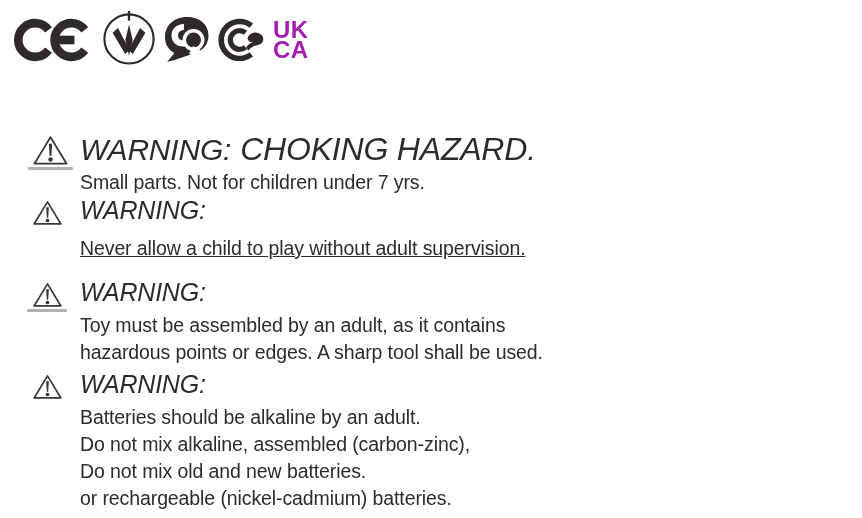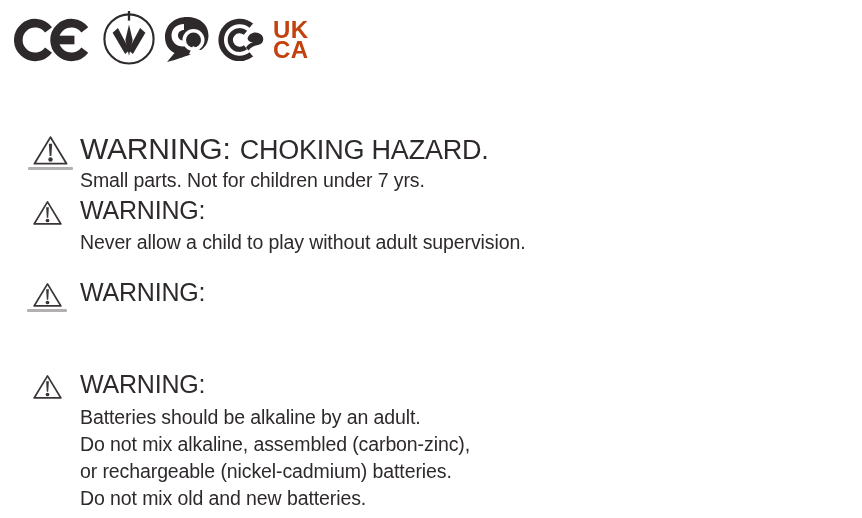--- a/index.html
+++ b/index.html
@@ -18,21 +18,21 @@
     display:flex; align-items:center;
   }
   .certs svg { display:block; color:#2e2a2b; }
   .mark { flex:none; }
   .mark-ce      { margin-right:12px; margin-top:4px; }
   .mark-trident { margin-right:6px; }
   .mark-spiral  { margin-right:7px; margin-top:2px; }
   .mark-arc     { margin-right:8px; margin-top:3px; }
   .ukca {
     font-weight:700; font-size:24px; line-height:20px;
-    letter-spacing:0.5px; margin-top:3px; color:#c2410c;
+    letter-spacing:0.5px; margin-top:3px; color:#a21caf;
   }
 
   
   .warn { position:absolute; display:flex; }
   .warn-1 { left:33px; top:131px; }
   .warn-2 { left:33px; top:196px; }
   .warn-3 { left:33px; top:278px; }
   .warn-4 { left:33px; top:370px; }
 
   .icon-col { flex:none; width:47px; }
@@ -40,37 +40,37 @@
   .warn-2 .icon-col, .warn-3 .icon-col, .warn-4 .icon-col { padding-top:4px; }
   .tri { color:#3a3637; display:block; }
   .shadow-bar {
     height:3px; background:#b3b0b0; border-radius:1px;
     width:45px; margin:1px 0 0 -5px;
   }
   .shadow-bar.small { width:40px; margin-left:-6px; }
   .shadow-bar.hidden { visibility:hidden; }
 
   .text-col { flex:1; }
-  .title-row { display:flex; align-items:baseline; white-space:nowrap; }
+  .title-row { display:flex; align-items:baseline; white-space:nowrap;font-style:italic; }
   .w-title {
     font-size:25px; line-height:29px; letter-spacing:-0.2px;
   }
   .warn-1 .w-title { font-size:30px; line-height:35px; }
   .w-emph {
-    font-size:27px; margin-left:9px; letter-spacing:-0.2px;
+    font-size:32px; margin-left:9px; letter-spacing:-0.2px;
   }
   .w-line {
     font-size:19.5px; line-height:27px; letter-spacing:-0.1px;
     white-space:nowrap;
   }
   .warn-1 .w-line { line-height:26px; margin-top:1px; }
   .warn-2 .w-line, .warn-3 .w-line, .warn-4 .w-line { margin-top:2px; }
   .warn-3 .w-line, .warn-4 .w-line { margin-top:0; }
   .warn-3 .lines, .warn-4 .lines { margin-top:5px; }
-  .warn-2 .lines { margin-top:4px; }
+  .warn-2 .lines { margin-top:10px;text-decoration:underline; }
 </style>
 </head>
 <body>
 
 <div class="certs">
 
   <span class="mark mark-ce">
     <svg width="76" height="44" viewBox="0 0 88 50">
       <path d="M40 13.2 A19.5 19.5 0 1 0 40 36.8" fill="none" stroke="currentColor" stroke-width="10"></path>
       <path d="M82 13.2 A19.5 19.5 0 1 0 82 36.8" fill="none" stroke="currentColor" stroke-width="10"></path>
@@ -158,37 +158,39 @@
       <polygon points="16.3,9 19.7,9 18.9,21.8 17.1,21.8" fill="currentColor"></polygon>
       <circle cx="18" cy="25.3" r="2.3" fill="currentColor"></circle>
     </svg>
     <div class="shadow-bar small"></div>
   </div>
   <div class="text-col">
     <div class="title-row">
       <span class="w-title">WARNING:</span>
     </div>
     <div class="lines">
+      <div class="w-line">Toy must be assembled by an adult, as it contains</div>
+      <div class="w-line">hazardous points or edges. A sharp tool shall be used.</div>
     </div>
   </div>
 </div>
 
 <div class="warn warn-4">
   <div class="icon-col">
     <svg class="tri" width="29" height="26" viewBox="0 0 36 32">
       <polygon points="18,2.2 34.6,29.6 1.4,29.6" fill="none" stroke="currentColor" stroke-width="2.1" stroke-linejoin="round"></polygon>
       <polygon points="16.3,9 19.7,9 18.9,21.8 17.1,21.8" fill="currentColor"></polygon>
       <circle cx="18" cy="25.3" r="2.3" fill="currentColor"></circle>
     </svg>
     <div class="shadow-bar small hidden"></div>
   </div>
   <div class="text-col">
     <div class="title-row">
       <span class="w-title">WARNING:</span>
     </div>
     <div class="lines">
       <div class="w-line">Batteries should be alkaline by an adult.</div>
       <div class="w-line">Do not mix alkaline, assembled (carbon-zinc),</div>
+      <div class="w-line">Do not mix old and new batteries.</div>
       <div class="w-line">or rechargeable (nickel-cadmium) batteries.</div>
-      <div class="w-line">Do not mix old and new batteries.</div>
     </div>
   </div>
 </div>
 
 </body></html>

